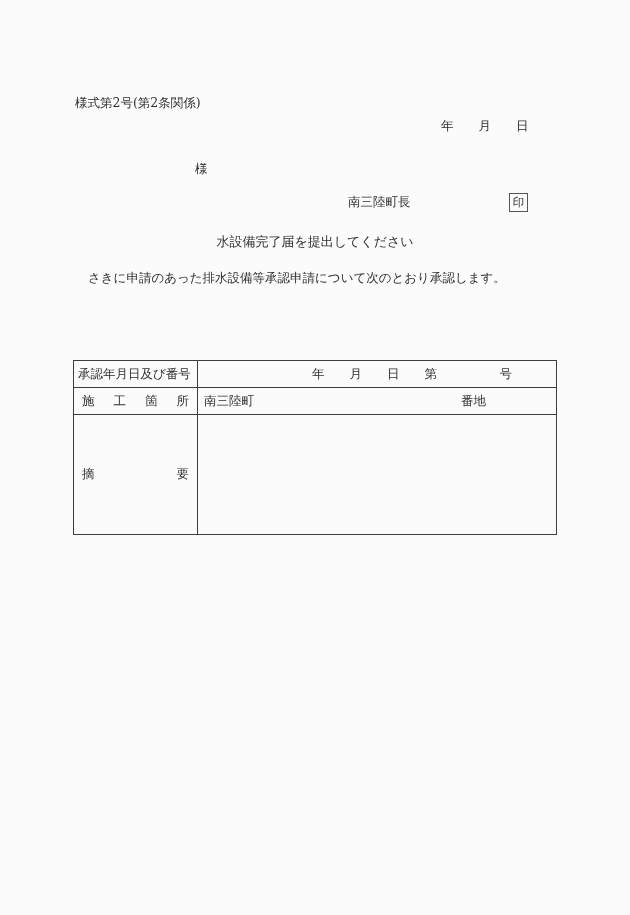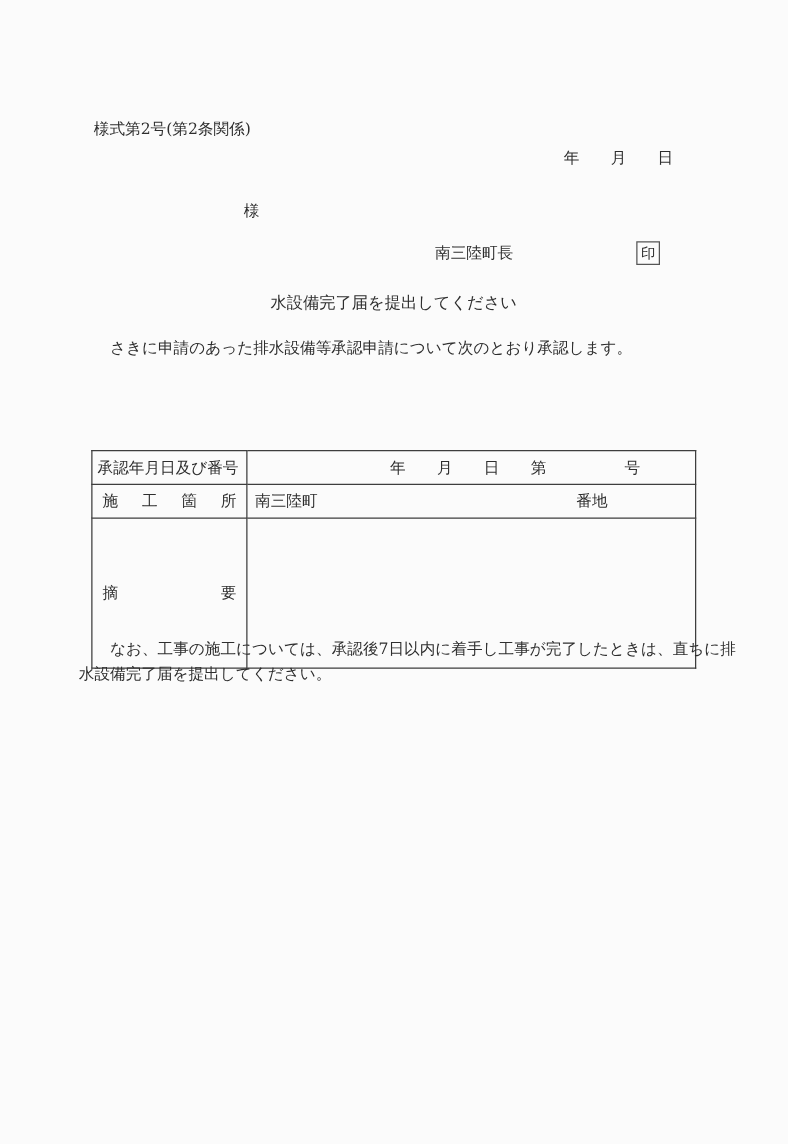--- a/index.html
+++ b/index.html
@@ -13,21 +13,21 @@
     font-size: 12.5px;
   }
   .page {
     position: absolute;
     inset: 0;
     overflow: hidden;
   }
   .abs { position: absolute; white-space: pre; }
 
   .form-number { left: 75px; top: 95px; }
-  .date-line   { left: 451px; top: 118px; }
+  .date-line   { left: 441px; top: 118px; }
   .addressee   { left: 195px; top: 161px; }
   .issuer      { left: 348px; top: 194px; }
 
   .seal-box {
     position: absolute;
     left: 509px; top: 193px;
     width: 17px; height: 17px;
     border: 1px solid #555;
     display: flex; align-items: center; justify-content: center;
     font-size: 11.5px; line-height: 1;
@@ -147,18 +147,14 @@
             <span>要</span>
           </div>
         </td>
         <td>
           <div></div>
         </td>
       </tr>
     </tbody>
   </table>
 
-  <div class="note">
-    <div class="note-line1">なお、工事の施工については、承認後7日以内に着手し工事が完了したときは、直ちに排</div>
-    <div class="note-line2">水設備完了届を提出してください。</div>
-  </div>
 
 </div>
 
 </body></html>

